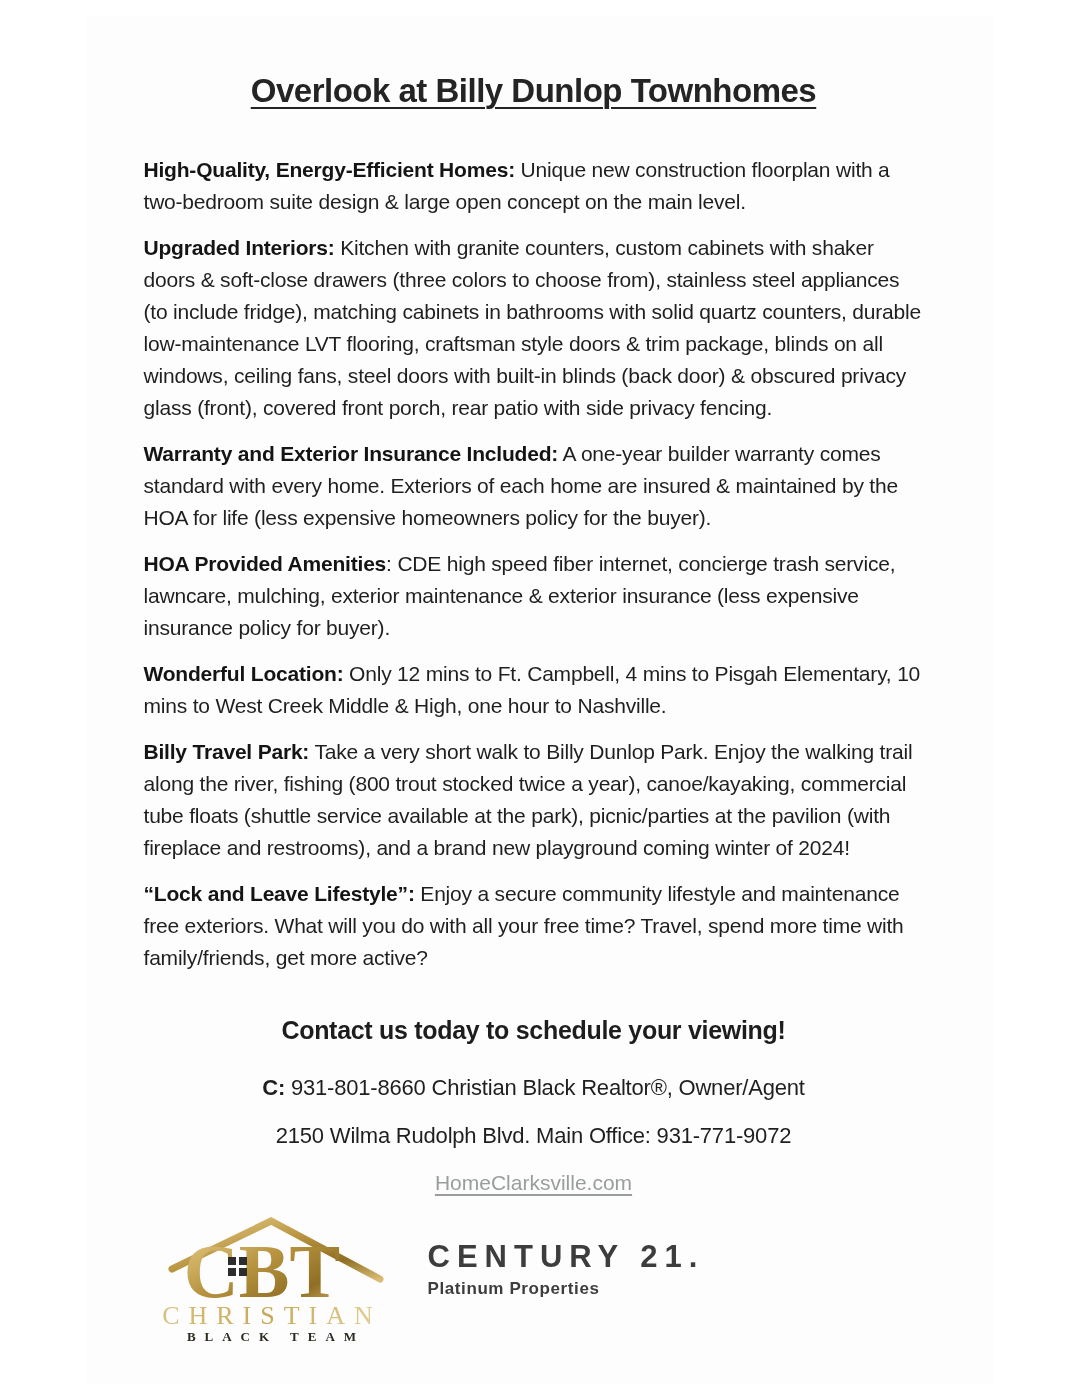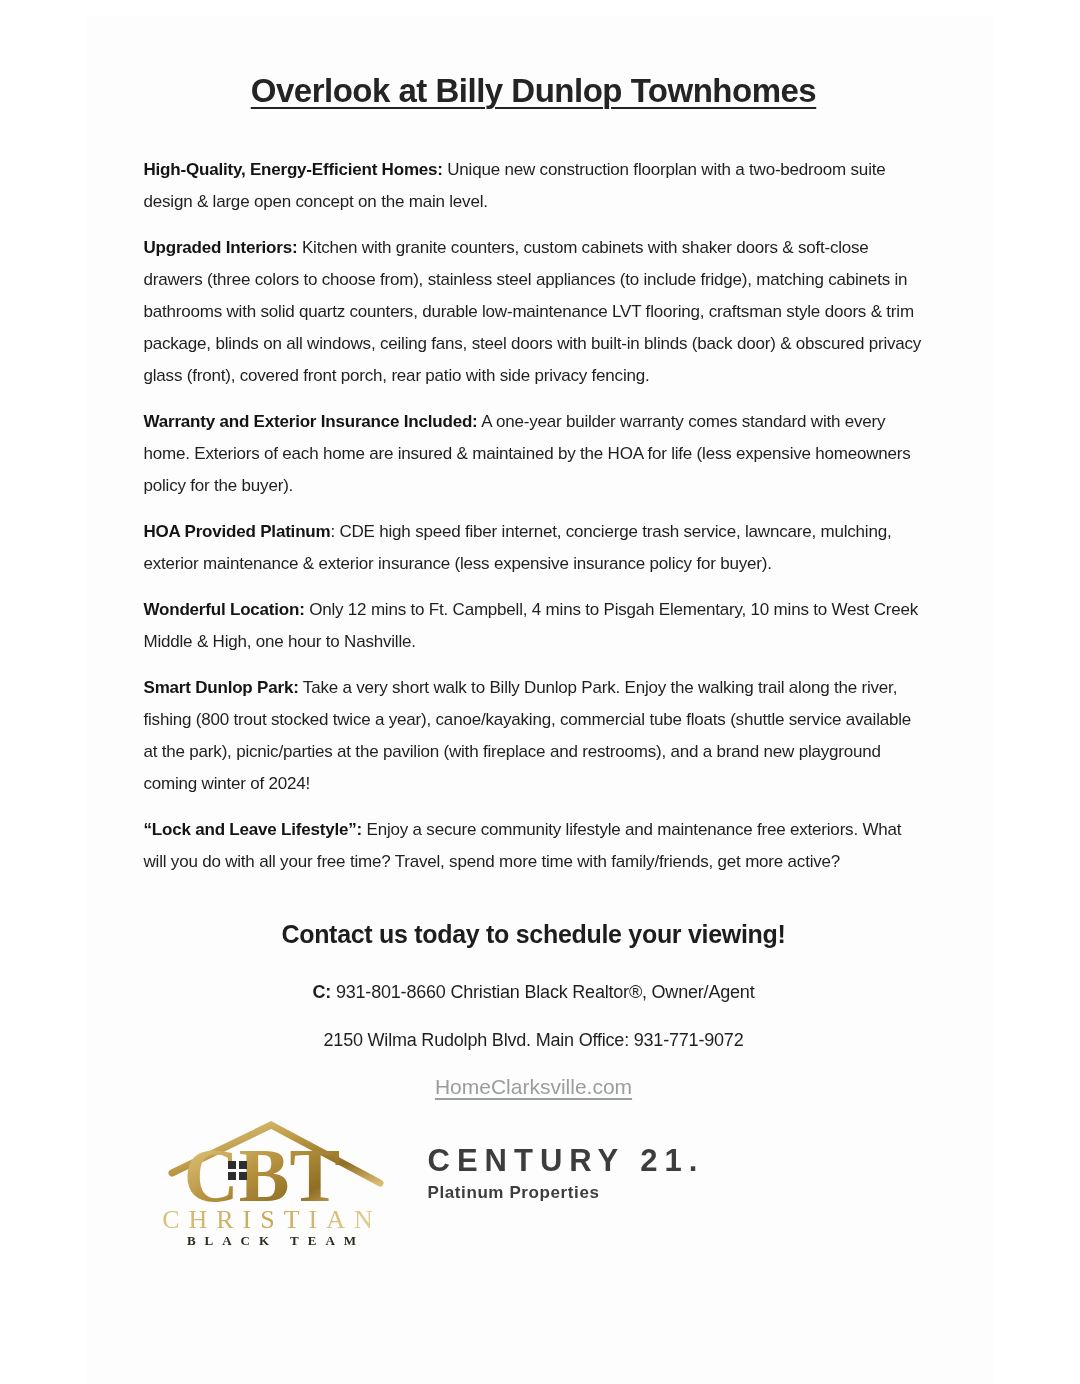--- a/index.html
+++ b/index.html
@@ -24,40 +24,40 @@
     font-size: 33px;
     font-weight: bold;
     letter-spacing: -0.5px;
     color: #242424;
     text-decoration: underline;
     text-underline-offset: 5px;
     text-decoration-thickness: 2px;
     margin-bottom: 44px;
   }
   .para {
-    font-size: 17px;
+    font-size: 21px;
     line-height: 32px;
     margin-bottom: 14px;
     color: #1f1f1f;
     letter-spacing: -0.2px;
     max-width: 952px;
   }
   .para strong { color: #141414; }
   .contact-heading {
     text-align: center;
     font-size: 25px;
     font-weight: bold;
     color: #1d1d1d;
     margin-top: 42px;
     margin-bottom: 30px;
     letter-spacing: -0.3px;
   }
   .contact-line {
     text-align: center;
-    font-size: 18px;
+    font-size: 22px;
     line-height: 26px;
     margin-bottom: 22px;
     color: #1f1f1f;
     letter-spacing: -0.2px;
   }
   .website-link {
     display: inline-block;
     color: #9a9d9d;
     text-decoration: underline;
     text-underline-offset: 4px;
@@ -107,29 +107,29 @@
     <p class="para">
       <strong>Upgraded Interiors:</strong><span> Kitchen with granite counters, custom cabinets with shaker doors &amp; soft-close drawers (three colors to choose from), stainless steel appliances (to include fridge), matching cabinets in bathrooms with solid quartz counters, durable low-maintenance LVT flooring, craftsman style doors &amp; trim package, blinds on all windows, ceiling fans, steel doors with built-in blinds (back door) &amp; obscured privacy glass (front), covered front porch, rear patio with side privacy fencing.</span>
     </p>
 
 
     <p class="para">
       <strong>Warranty and Exterior Insurance Included:</strong><span> A one-year builder warranty comes standard with every home. Exteriors of each home are insured &amp; maintained by the HOA for life (less expensive homeowners policy for the buyer).</span>
     </p>
 
     <p class="para">
-      <strong>HOA Provided Platinum</strong><span>: CDE high speed fiber internet, concierge trash service, lawncare, mulching, exterior maintenance &amp; exterior insurance (less expensive insurance policy for buyer).</span>
+      <strong>HOA Provided Amenities</strong><span>: CDE high speed fiber internet, concierge trash service, lawncare, mulching, exterior maintenance &amp; exterior insurance (less expensive insurance policy for buyer).</span>
     </p>
 
     <p class="para">
       <strong>Wonderful Location:</strong><span> Only 12 mins to Ft. Campbell, 4 mins to Pisgah Elementary, 10 mins to West Creek Middle &amp; High, one hour to Nashville.</span>
     </p>
 
     <p class="para">
-      <strong>Smart Dunlop Park:</strong><span> Take a very short walk to Billy Dunlop Park. Enjoy the walking trail along the river, fishing (800 trout stocked twice a year), canoe/kayaking, commercial tube floats (shuttle service available at the park), picnic/parties at the pavilion (with fireplace and restrooms), and a brand new playground coming winter of 2024!</span>
+      <strong>Billy Travel Park:</strong><span> Take a very short walk to Billy Dunlop Park. Enjoy the walking trail along the river, fishing (800 trout stocked twice a year), canoe/kayaking, commercial tube floats (shuttle service available at the park), picnic/parties at the pavilion (with fireplace and restrooms), and a brand new playground coming winter of 2024!</span>
     </p>
 
     <p class="para">
       <strong>“Lock and Leave Lifestyle”:</strong><span> Enjoy a secure community lifestyle and maintenance free exteriors. What will you do with all your free time? Travel, spend more time with family/friends, get more active?</span>
     </p>
 
     <h2 class="contact-heading">Contact us today to schedule your viewing!</h2>
 
     <p class="contact-line">
       <strong>C:</strong><span> 931-801-8660 Christian Black Realtor®, Owner/Agent</span>

